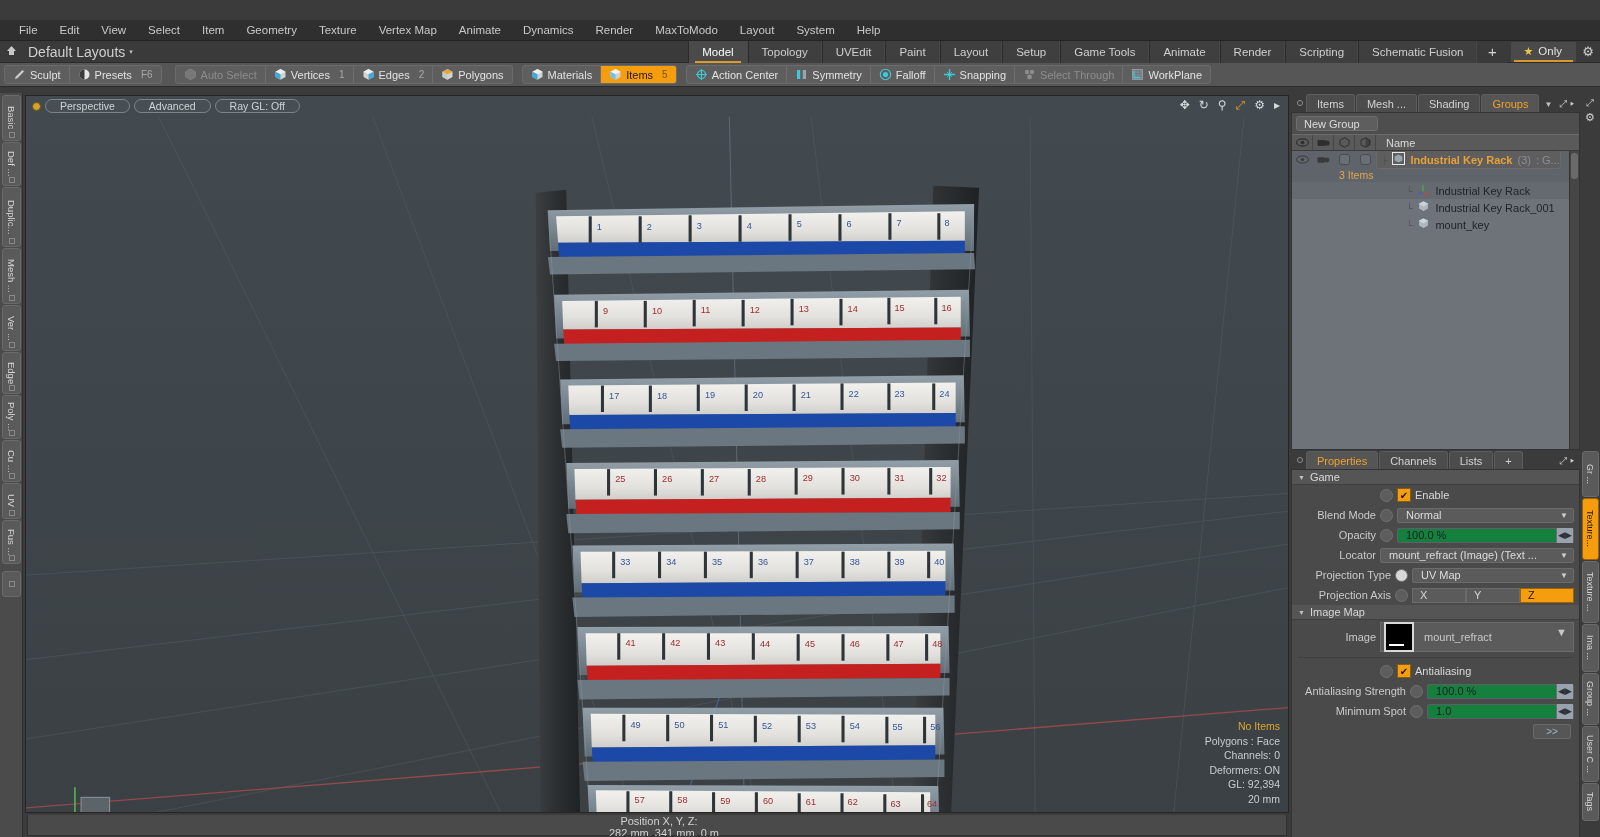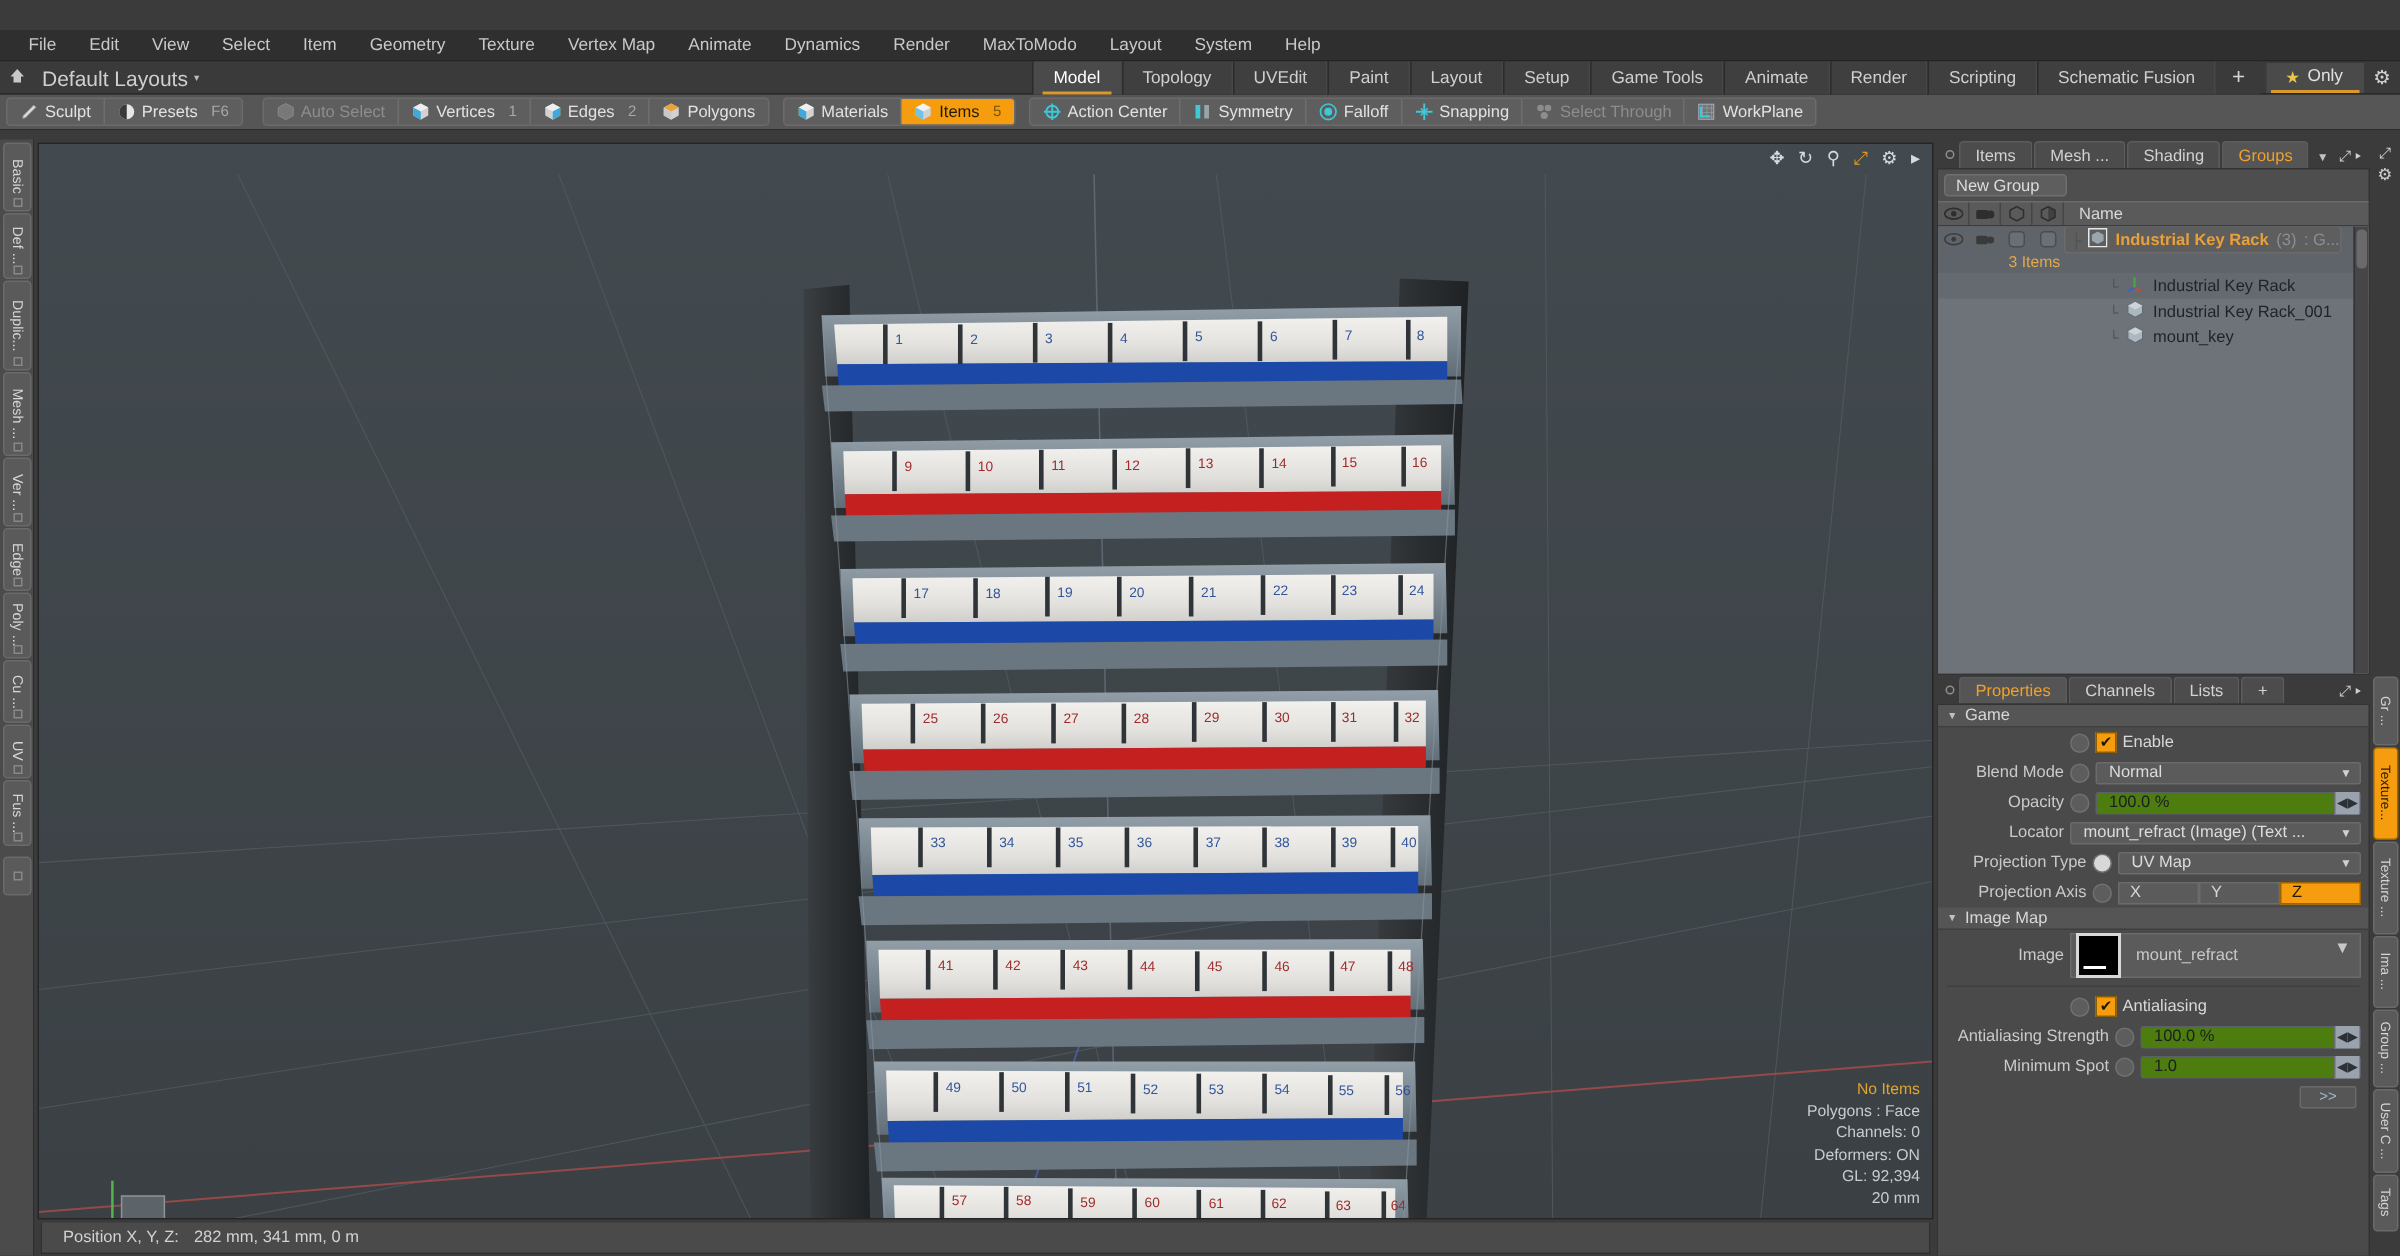--- a/index.html
+++ b/index.html
@@ -105,20 +105,21 @@
   .vp-hicons span { color:#d7dadb; font-size:12px; cursor:default;}
   .vp-hicons .orange { color:#e09b28; }
 
   .hud { position:absolute; right:8px; bottom:6px; text-align:right; font-size:10.5px; color:#c6ccd0; line-height:14.5px; z-index:4;}
   .hud .warn { color:#e0a52c; }
 
   .statusbar {
     height:21px; background:#4a4a4a; border:1px solid #303030; border-top:none;
     display:flex; align-items:center; padding-left:14px; color:#d2d2d2; font-size:11px;
     margin:2px 2px 0 2px;
+    flex-direction:column;
   }
   .statusbar .lbl { margin-right:10px; }
 
   
   .rpanel { width:289px; background:#3b3b3b; display:flex; flex-direction:column; }
   .rp-top { height:357px; display:flex; flex-direction:column; }
   .tabrow {
     height:19px; display:flex; align-items:flex-end; background:#3b3b3b; padding-left:3px; gap:0;
   }
   .tabrow .leftdot{width:12px;height:18px;display:flex;align-items:center;justify-content:center;}
@@ -163,21 +164,21 @@
   .caretd { font-size:7px; color:#c0c0c0;}
   .prow { display:flex; align-items:center; height:20px; padding-left:4px; gap:4px; }
   .plabel { width:80px; text-align:right; color:#cacaca; font-size:11px; flex:none; }
   .plabel.wide { width:95px; }
   .knob { width:13px; height:13px; border-radius:50%; background:#5d5d5d; border:1px solid #707070; flex:none;}
   .knob.filled { background:#d8d8d8; }
   .chk { width:14px; height:14px; background:#f59d0e; border:1px solid #8a5e09; display:flex;align-items:center;justify-content:center;color:#201700;font-size:10px;flex:none;}
   .chk.off { background:#5d5d5d; border-color:#6e6e6e; color:transparent;}
   .ptext { color:#d8d8d8; font-size:11px; }
   .field {
-    flex:1; height:15px; background:#4d7c0f; border:1px solid #5c6068; border-radius:2px;
+    flex:1; height:15px; background:#15803d; border:1px solid #5c6068; border-radius:2px;
     display:flex; align-items:center; padding-left:8px; color:#1b1f24; font-size:11px;
     margin-right:5px; position:relative;
   }
   .field.dark { background:#5b5b5b; color:#dcdcdc; border-color:#6b6b6b;}
   .field .dd { position:absolute; right:5px; font-size:8px; color:#2a2a2a;}
   .field.dark .dd { color:#d0d0d0; }
   .spin { position:absolute; right:0; top:-1px; bottom:-1px; width:17px; background:#9aa3ad; border-left:1px solid #6a6f76; display:flex;align-items:center;justify-content:center;color:#2c3138;font-size:9px;}
   .seg { flex:1; display:flex; height:15px; margin-right:5px; }
   .segb { flex:1; background:#5b5b5b; border:1px solid #6b6b6b; color:#d6d6d6; font-size:11px; display:flex; align-items:center; padding-left:7px; }
   .segb.on { background:#f59d0e; color:#231a00; border-color:#9c6405;}
@@ -713,20 +714,26 @@
 
           <g transform="translate(48,700)">
             <rect x="6" y="-12" width="28" height="26" fill="#5c646a" stroke="#8c949a" stroke-width="1"></rect>
             <path d="M6 14 L16 22 L44 22 L34 14 Z" fill="#4e565c" stroke="#8c949a" stroke-width="1"></path>
             <path d="M0 10 L0 -22" stroke="#55b44f" stroke-width="1.6"></path>
             <path d="M0 10 L26 24" stroke="#c0392b" stroke-width="1.6"></path>
             <path d="M0 10 L-14 20" stroke="#3f62c0" stroke-width="1.6"></path>
           </g>
         </svg>
 
+        <div class="vp-header">
+          <div class="vp-dot"></div>
+          <div class="pill">Perspective</div>
+          <div class="pill">Advanced</div>
+          <div class="pill">Ray GL: Off</div>
+        </div>
 
         <div class="vp-hicons">
           <span>✥</span>
           <span>↻</span>
           <span>⚲</span>
           <span class="orange">⤢</span>
           <span>⚙</span>
           <span>▸</span>
         </div>
 

